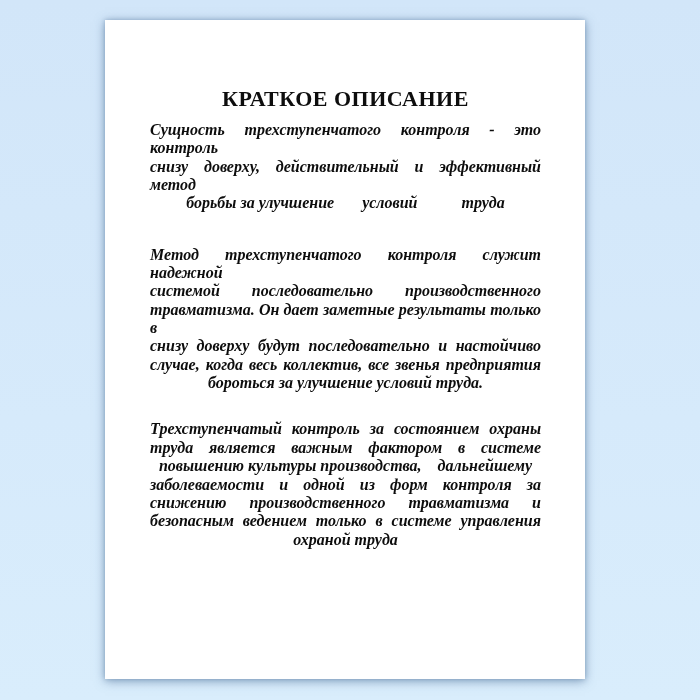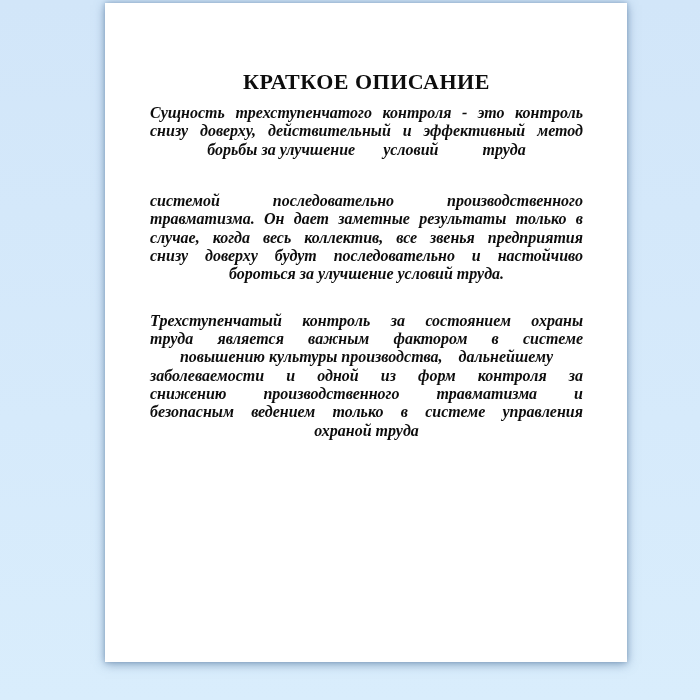--- a/index.html
+++ b/index.html
@@ -9,22 +9,22 @@
   }
   html,body{margin:0;padding:0;}
   body{
     width:700px;height:700px;
     background:linear-gradient(180deg,#d2e6f9 0%, #d6eafb 60%, #d9edfc 100%);
     font-family:"Liberation Serif","DejaVu Serif",serif;
     overflow:hidden;position:relative;
   }
   .paper{
     position:absolute;
-    left:105px;top:3px;
-    width:522px;height:659px;
+    left:105px;top:20px;
+    width:480px;height:659px;
     background:var(--paper);
     box-shadow:0 2px 10px rgba(100,132,168,0.75), 0 0 4px rgba(100,132,168,0.45);
     box-sizing:border-box;
     padding:66px 44px 0 45px;
   }
   .title{
     margin:0 0 9px 0;
     font-size:22px;
     line-height:26px;
     font-weight:bold;
@@ -59,24 +59,25 @@
 
     <h1 class="title">КРАТКОЕ ОПИСАНИЕ</h1>
 
     <div class="para p1">
       <div class="jl">Сущность трехступенчатого контроля - это контроль</div>
       <div class="jl">снизу доверху, действительный и эффективный метод</div>
       <div class="ll">борьбы за улучшение       условий           труда</div>
     </div>
 
     <div class="para p2">
+      <div class="jl">Метод трехступенчатого контроля служит надежной</div>
       <div class="jl">системой последовательно производственного</div>
       <div class="jl">травматизма. Он дает заметные результаты только в</div>
+      <div class="jl">снизу доверху будут последовательно и настойчиво</div>
       <div class="jl">случае, когда весь коллектив, все звенья предприятия</div>
-      <div class="jl">снизу доверху будут последовательно и настойчиво</div>
       <div class="ll">бороться за улучшение условий труда.</div>
     </div>
 
     <div class="para p3">
       <div class="jl">Трехступенчатый контроль за состоянием охраны</div>
       <div class="jl">труда является важным фактором в системе</div>
       <div class="ll">повышению культуры производства,    дальнейшему</div>
       <div class="jl">заболеваемости и одной из форм контроля за</div>
       <div class="jl">снижению производственного травматизма и</div>
       <div class="jl">безопасным ведением только в системе управления</div>

